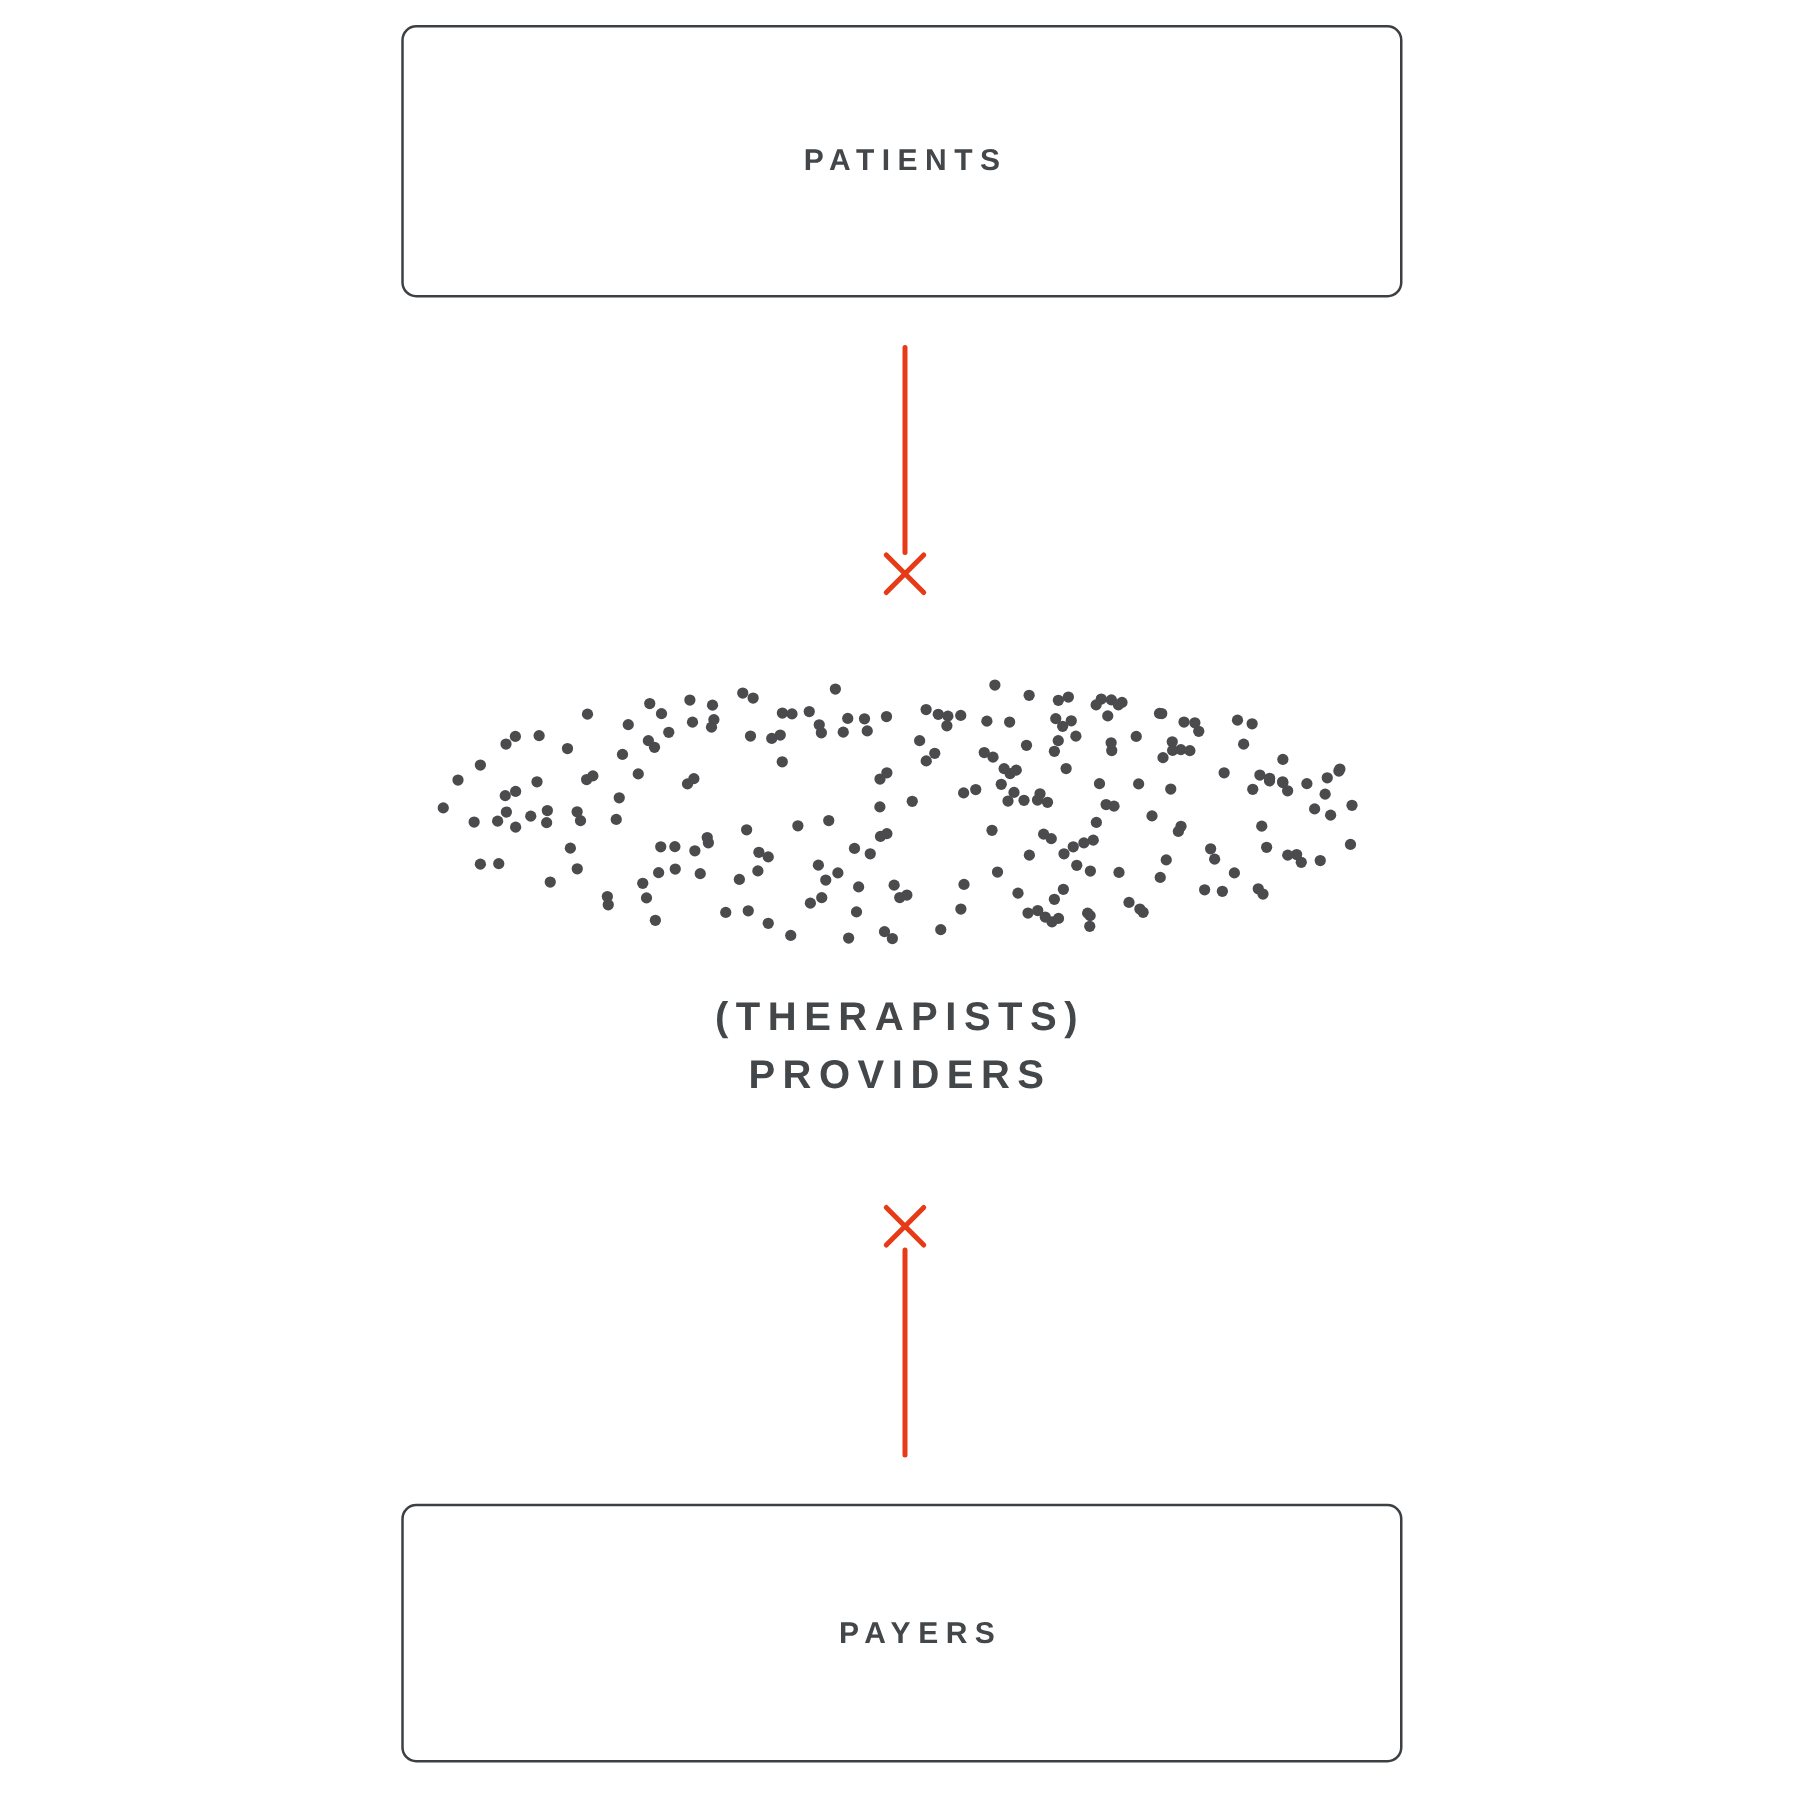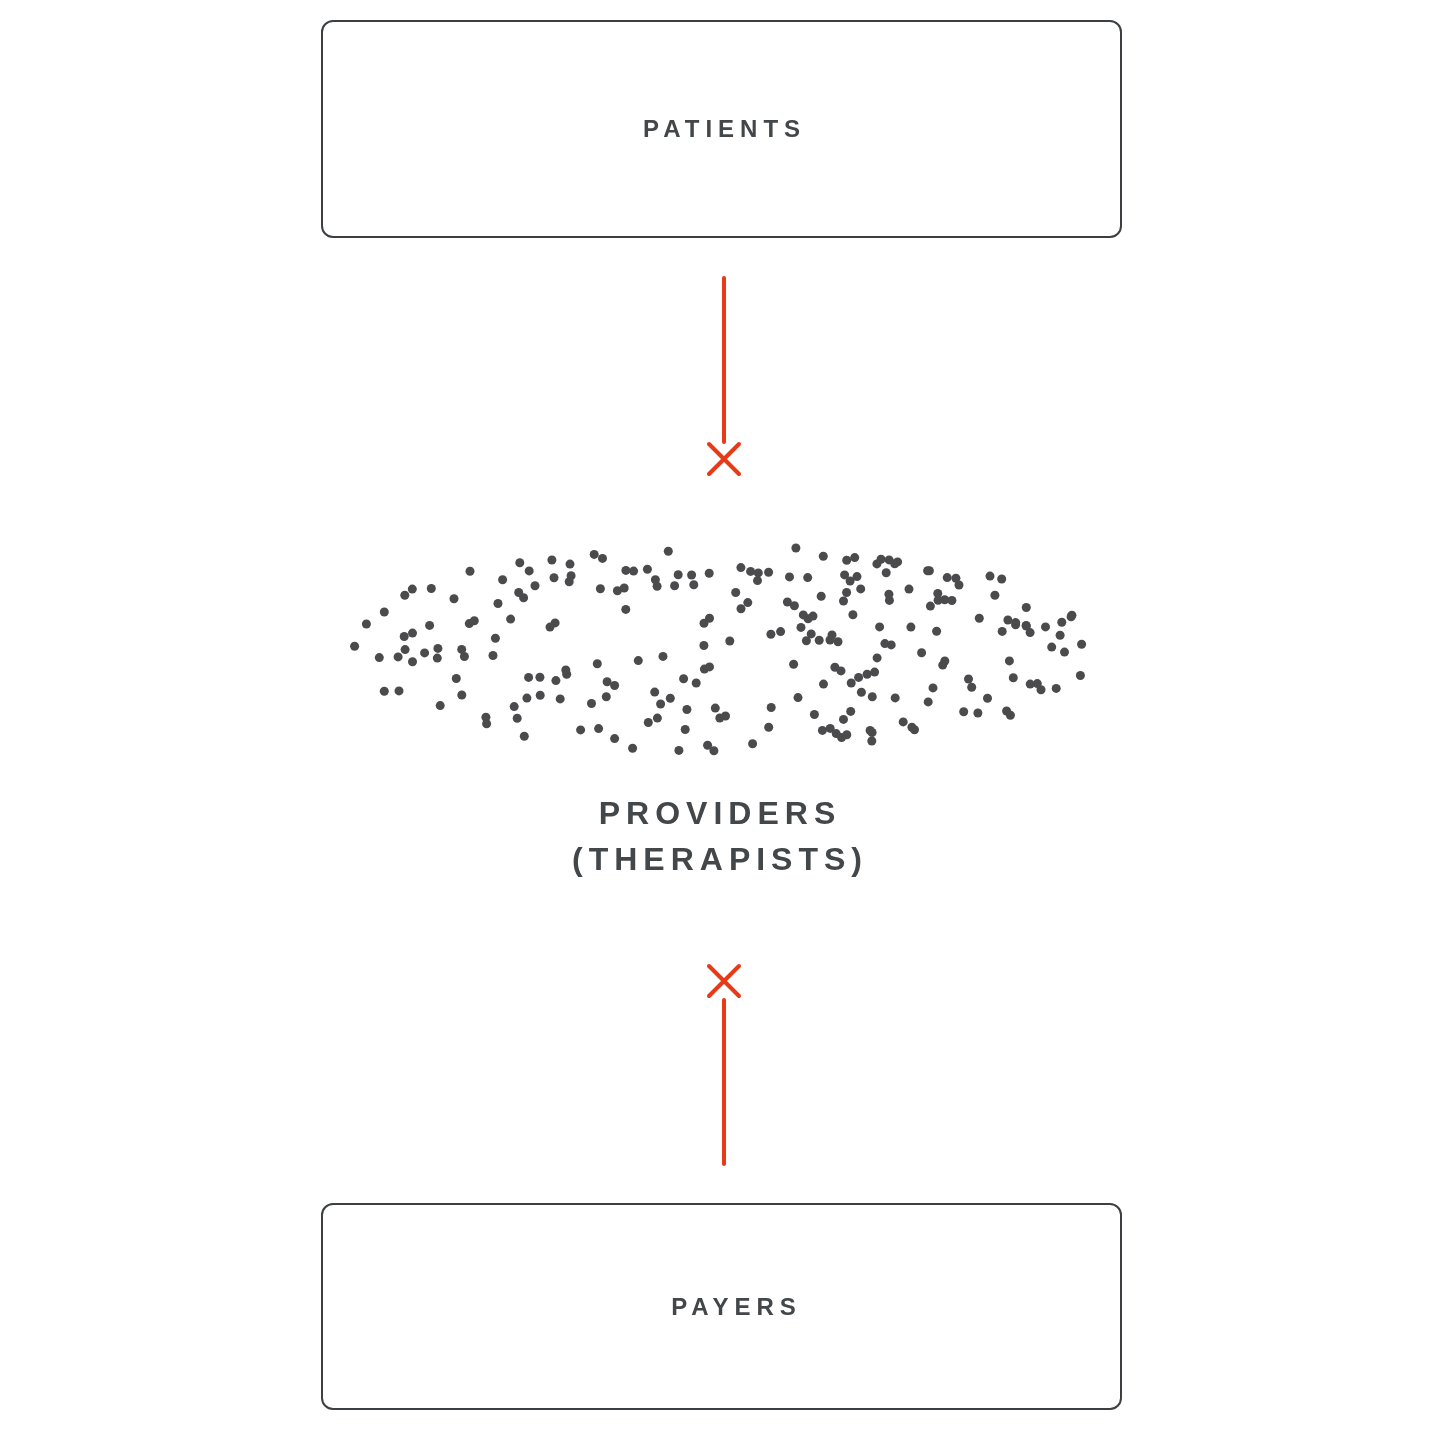--- a/index.html
+++ b/index.html
@@ -317,22 +317,22 @@
       <circle cx="175.6" cy="51.7" r="4.5" fill="#4b4b4d"></circle>
       <circle cx="171.0" cy="75.5" r="4.5" fill="#4b4b4d"></circle>
       <circle cx="366.8" cy="56.7" r="4.5" fill="#4b4b4d"></circle>
       <circle cx="77.2" cy="108.5" r="4.5" fill="#4b4b4d"></circle>
       <circle cx="744.9" cy="87.2" r="4.5" fill="#4b4b4d"></circle>
       <circle cx="52.3" cy="129.6" r="4.5" fill="#4b4b4d"></circle>
       <circle cx="380.6" cy="217.3" r="4.5" fill="#4b4b4d"></circle>
     </svg>
 
   <div class="providers-label" style="color: rgb(67, 71, 74);">
+    <div>(THERAPISTS)</div>
     <div>PROVIDERS</div>
-    <div>(THERAPISTS)</div>
   </div>
 
   <svg class="arrow-svg up" viewBox="0 0 58 212" aria-hidden="true">
     <line x1="14" y1="8" x2="44" y2="38" stroke="#e73a17" stroke-width="4" stroke-linecap="round" class="accent-stroke"></line>
     <line x1="44" y1="8" x2="14" y2="38" stroke="#e73a17" stroke-width="4" stroke-linecap="round" class="accent-stroke"></line>
     <line x1="29" y1="42" x2="29" y2="206" stroke="#e73a17" stroke-width="4" stroke-linecap="round" class="accent-stroke"></line>
   </svg>
 
   <div class="node-box payers" style="border-color: rgb(60, 64, 67); padding-left: 24px;">
     <span class="box-label" style="color: rgb(67, 71, 74);">PAYERS</span>

